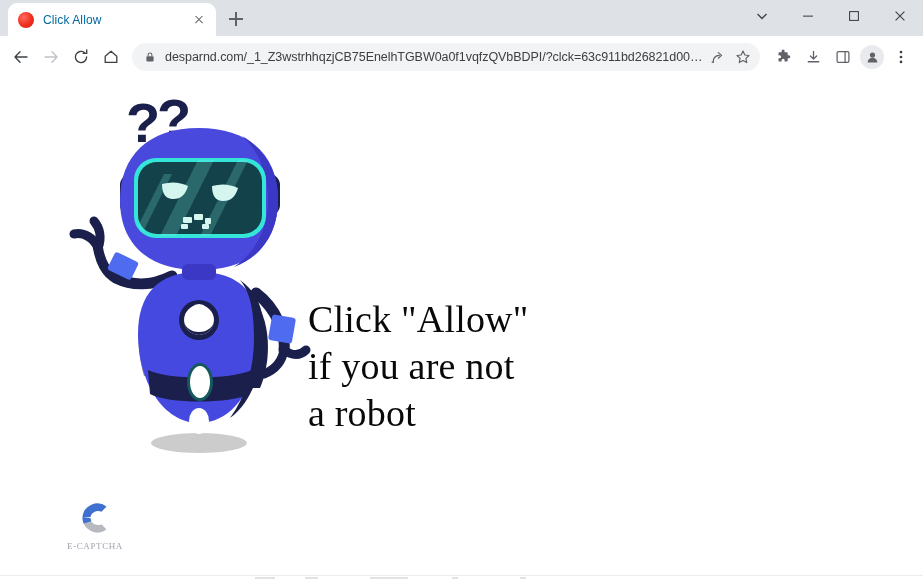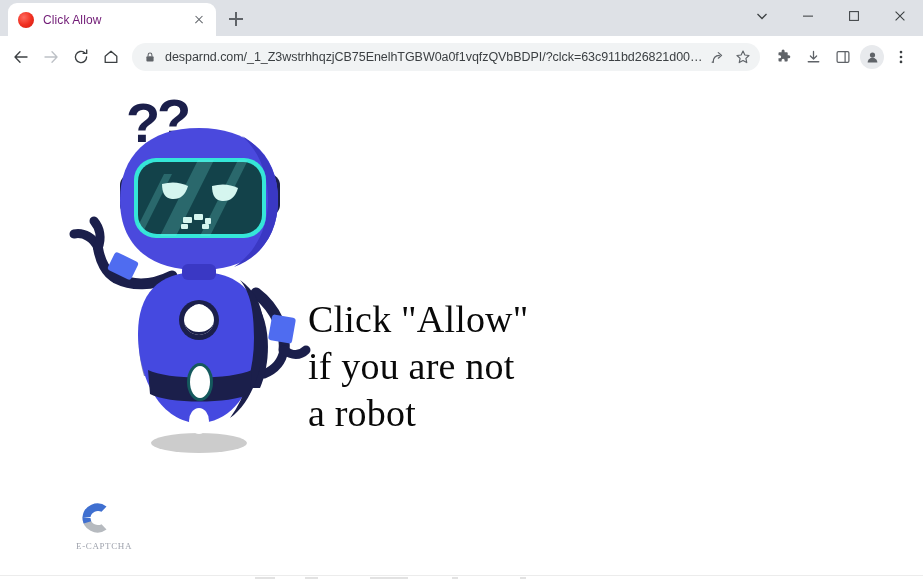--- a/index.html
+++ b/index.html
@@ -48,21 +48,21 @@
     width: 16px;
     height: 16px;
     border-radius: 50%;
     background: radial-gradient(circle at 36% 33%, #ff6a5e 0%, #f02f20 52%, #cf1c10 100%);
     flex: 0 0 auto;
     margin-right: 9px;
   }
   .tab-title {
     flex: 1 1 auto;
     font-size: 12px;
-    color: #701a75;
+    color: #0369a1;
     white-space: nowrap;
     overflow: hidden;
     text-overflow: ellipsis;
     letter-spacing: .1px;
   }
   .tab-close {
     flex: 0 0 auto;
     width: 18px;
     height: 18px;
     position: relative;
@@ -205,21 +205,21 @@
     color: #090909;
     white-space: pre-line;
     letter-spacing: .2px;
   }
 
   #captcha-brand {
     position: absolute;
     left: 58px;
     top: 418px;
     width: 74px;
-    text-align: right;
+    text-align: center;
   }
   #captcha-logo-mark { width: 44px; height: 44px; margin: 0 auto; display: block; }
   #captcha-brand-label {
     font-family: "Liberation Serif", "DejaVu Serif", serif;
     font-size: 9px;
     color: #9fa3ad;
     letter-spacing: .6px;
     margin-top: 1px;
   }
 

